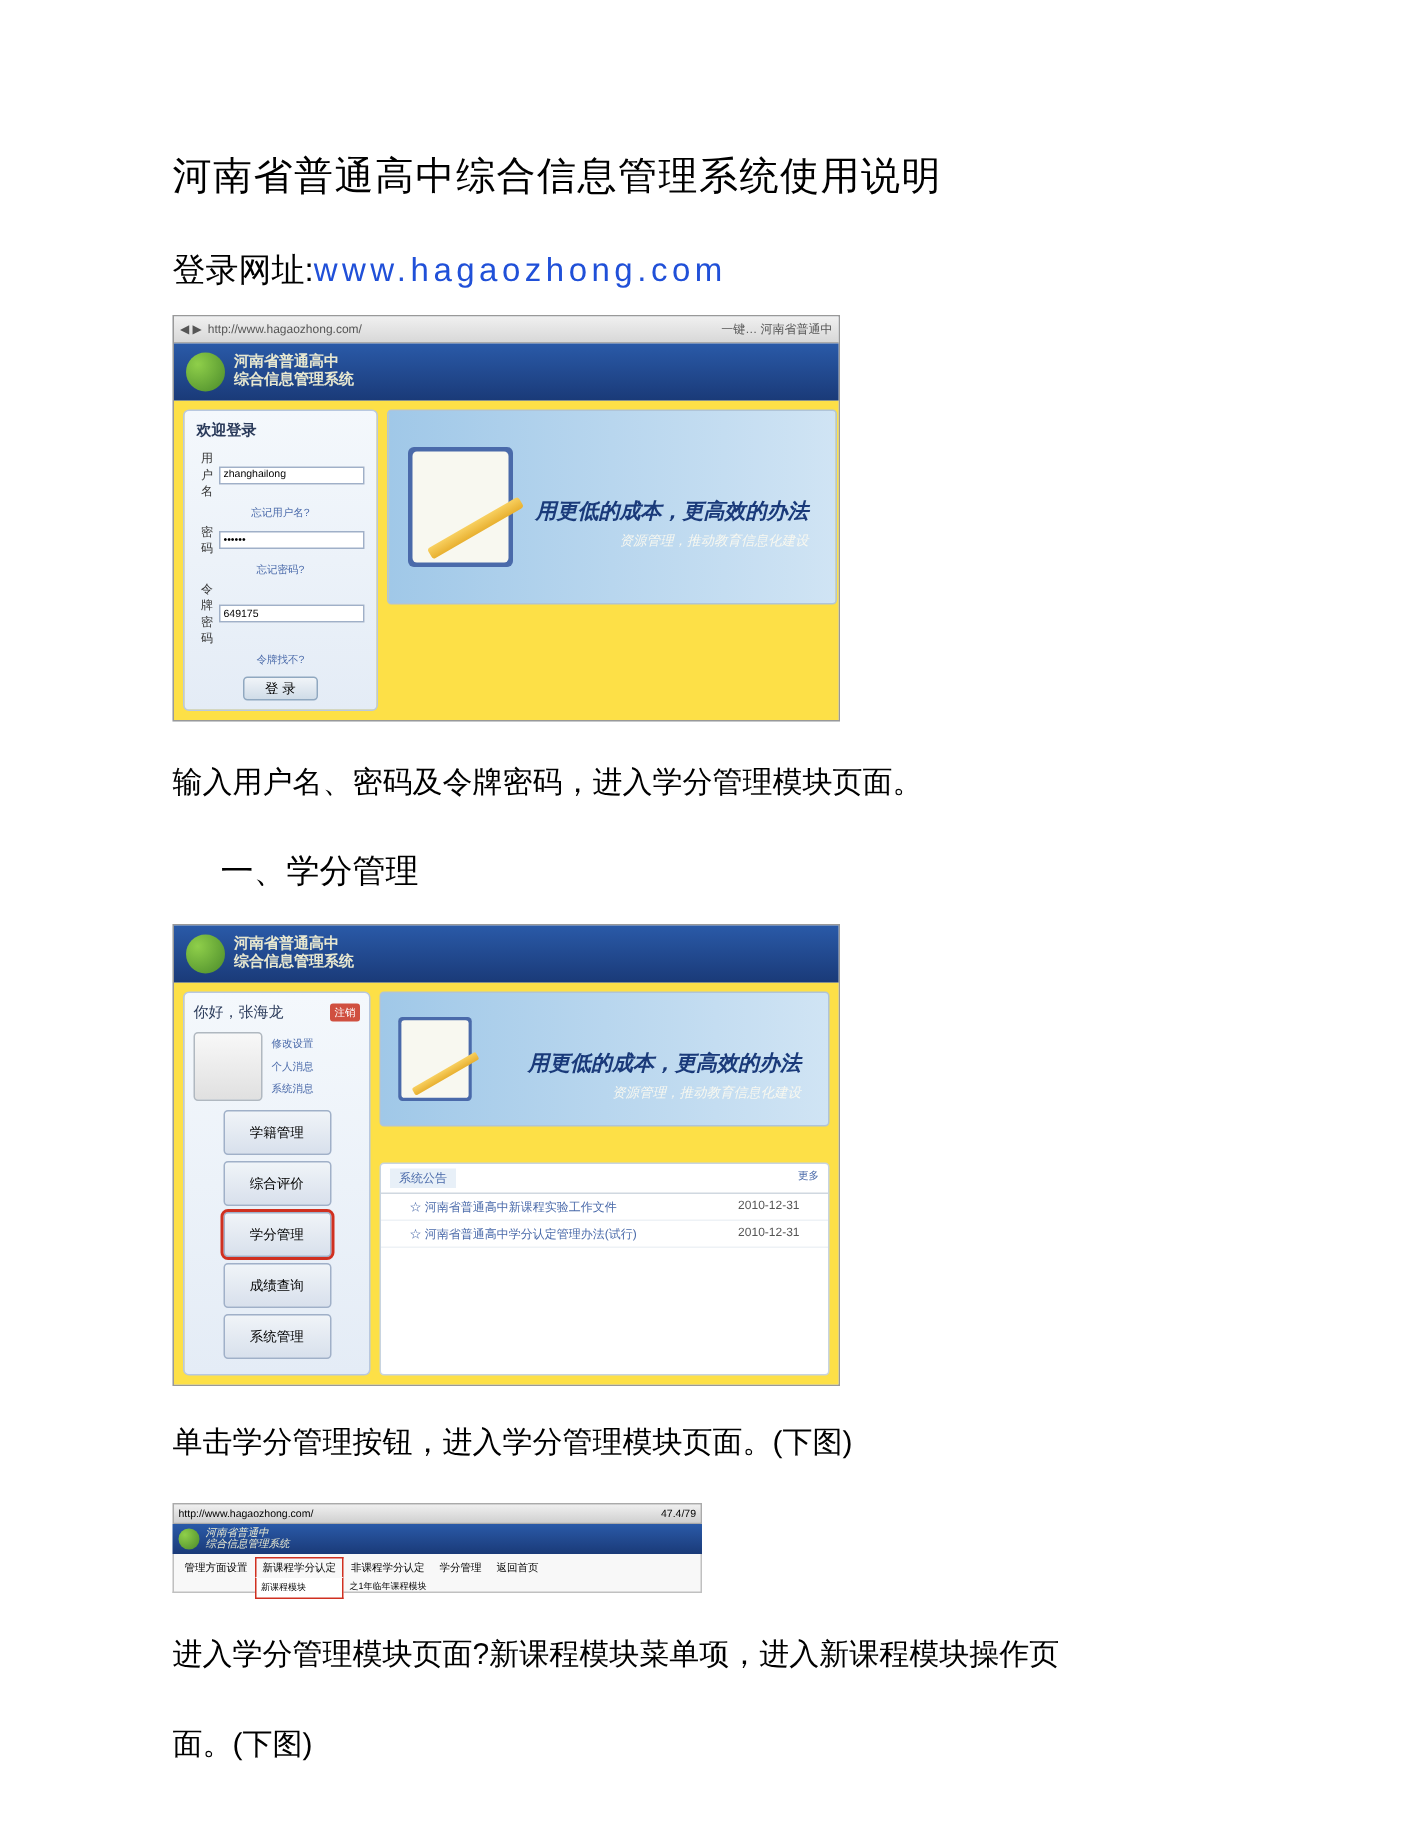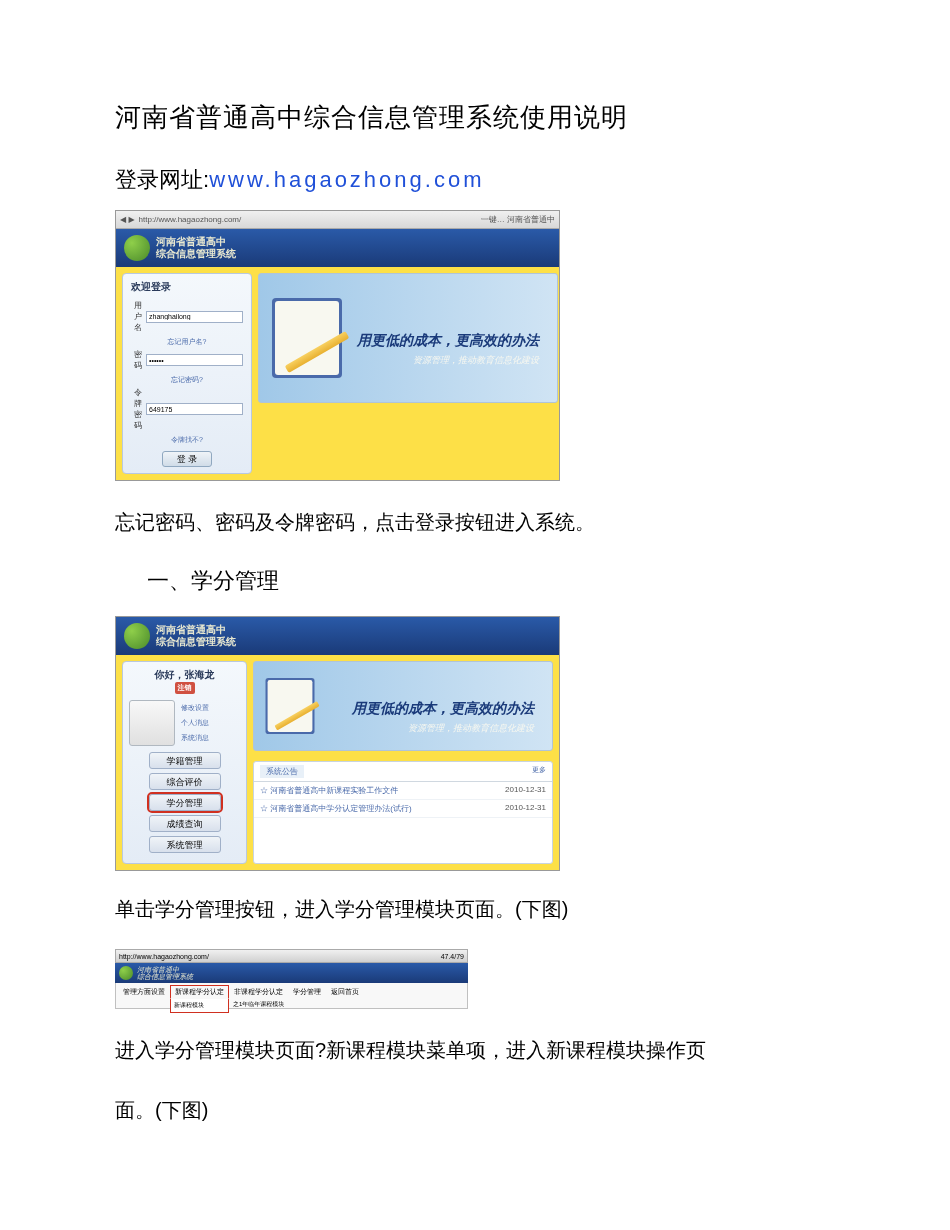--- a/index.html
+++ b/index.html
@@ -204,26 +204,25 @@
     .user-panel {
       width: 130px;
       background: linear-gradient(#f4f8fc, #e4ecf6);
       border: 1px solid #b8c8e0;
       border-radius: 4px;
       padding: 6px;
       margin: 6px;
     }
     .user-greeting {
       font-size: 10px;
-      font-weight: bold;
+      font-weight: normal;
       color: #2a3a5a;
       display: flex;
       align-items: center;
       justify-content: space-between;
-      flex-direction: column;
     }
     .logout-btn {
       background: #d05040;
       color: #fff;
       font-size: 7px;
       padding: 1px 3px;
       border-radius: 2px;
     }
     .avatar-row {
       display: flex;
@@ -243,21 +242,21 @@
       flex-direction: column;
       justify-content: space-around;
     }
     .user-link {
       font-size: 7px;
       color: #4a6aaa;
     }
     .menu-btn {
       display: block;
       width: 72px;
-      height: 17px;
+      height: 30px;
       margin: 4px auto;
       background: linear-gradient(#f0f4f8, #d8e0ec);
       border: 1px solid #a0b0c8;
       border-radius: 3px;
       font-size: 9px;
       text-align: center;
       line-height: 16px;
       cursor: pointer;
     }
     .menu-btn.highlighted {
@@ -272,21 +271,21 @@
     .banner2 {
       background: linear-gradient(90deg, #a0c8e8, #d0e4f4);
       border: 1px solid #b0c4d8;
       border-radius: 3px;
       display: flex;
       align-items: center;
       padding: 6px 8px;
       height: 90px;
     }
     .notice-panel {
-      margin-top: 10px;
+      margin-top: 24px;
       flex: 1;
       background: #fff;
       border: 1px solid #c8d4e0;
       border-radius: 3px;
     }
     .notice-header {
       display: flex;
       justify-content: space-between;
       padding: 3px 6px;
       border-bottom: 1px solid #d0d8e0;
@@ -297,21 +296,21 @@
       background: #e8f0f8;
       padding: 1px 6px;
     }
     .notice-more {
       font-size: 7px;
       color: #4a6aaa;
     }
     .notice-row {
       display: flex;
       justify-content: space-between;
-      padding: 3px 6px;
+      padding: 3px 19px;
       font-size: 8px;
       color: #555;
       border-bottom: 1px solid #eef2f6;
     }
     .notice-link {
       color: #4a6aaa;
     }
     .screenshot3 {
       width: 353px;
       margin-bottom: 25px;
@@ -432,21 +431,21 @@
         <div class="pencil"></div>
       </div>
       <div class="banner-text">
         <div class="slogan-main">用更低的成本，更高效的办法</div>
         <div class="slogan-sub">资源管理，推动教育信息化建设</div>
       </div>
     </div>
   </div>
 </div>
 
-<p class="instruction">忘记密码、密码及令牌密码，点击登录按钮进入系统。</p>
+<p class="instruction">输入用户名、密码及令牌密码，进入学分管理模块页面。</p>
 
 <p class="section-title">一、学分管理</p>
 
 <div class="screenshot2">
   <div class="app-header">
     <div class="logo-circle"></div>
     <div class="app-title-text">
       <div>河南省普通高中</div>
       <div>综合信息管理系统</div>
     </div>

